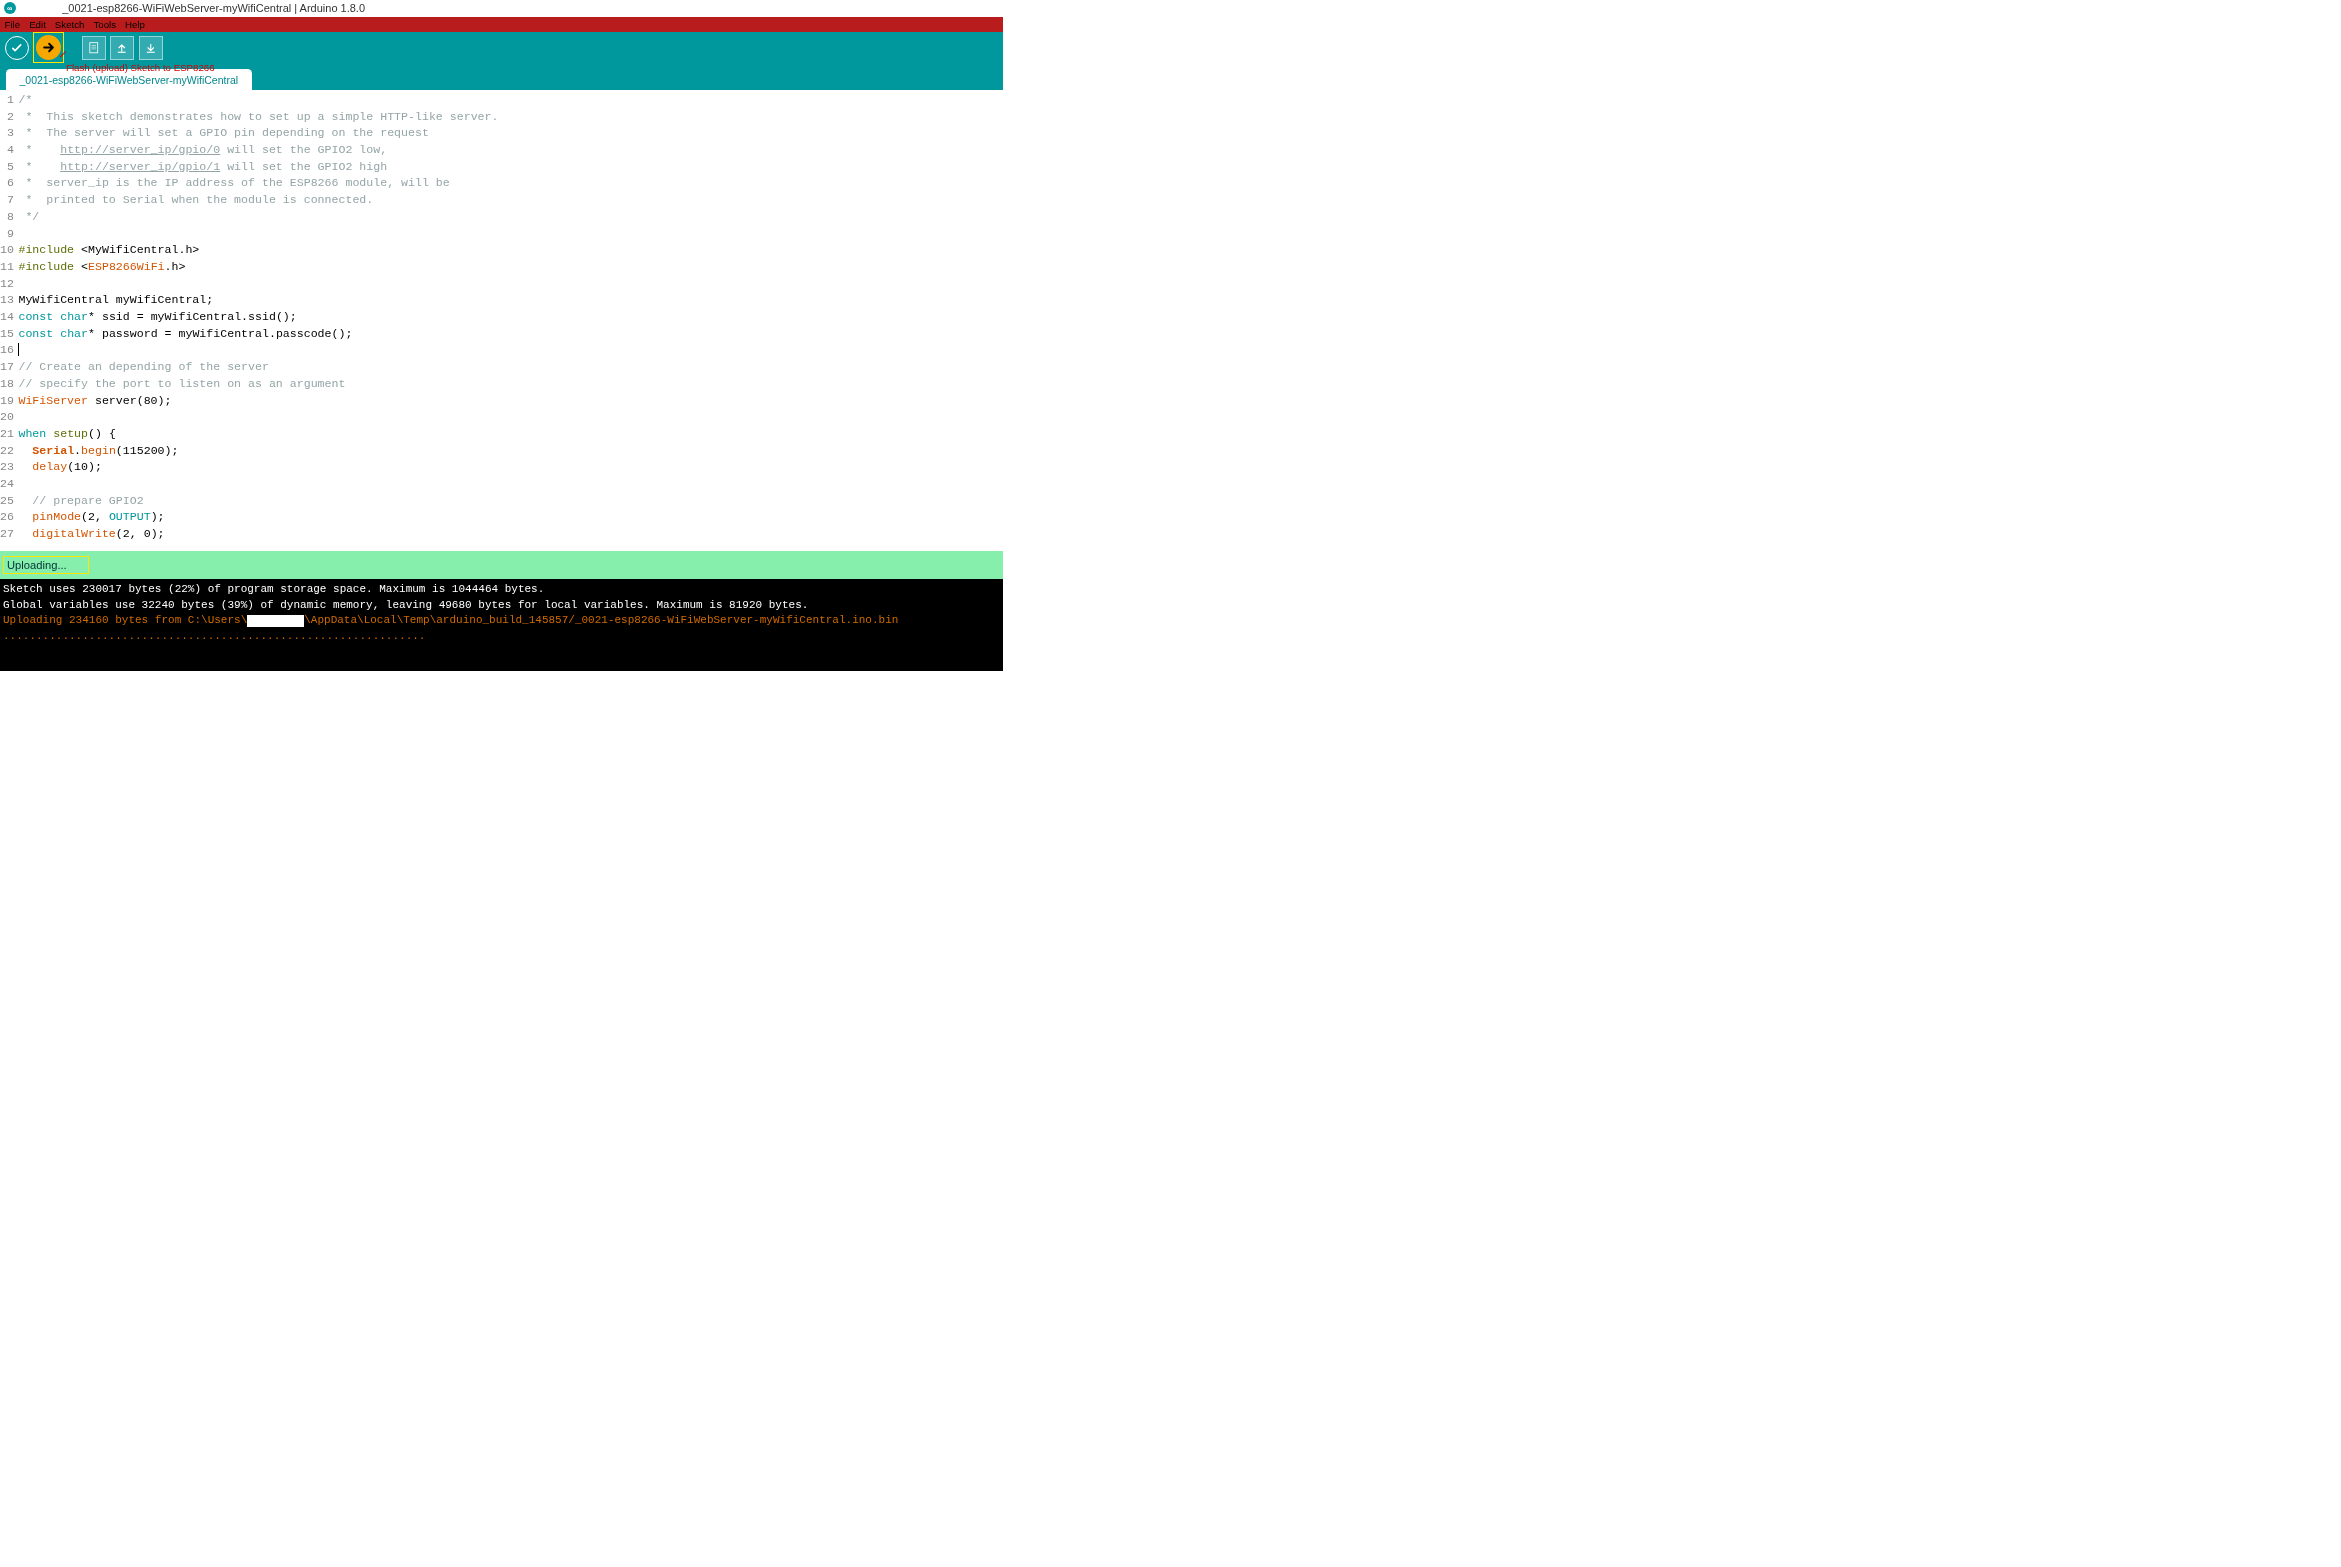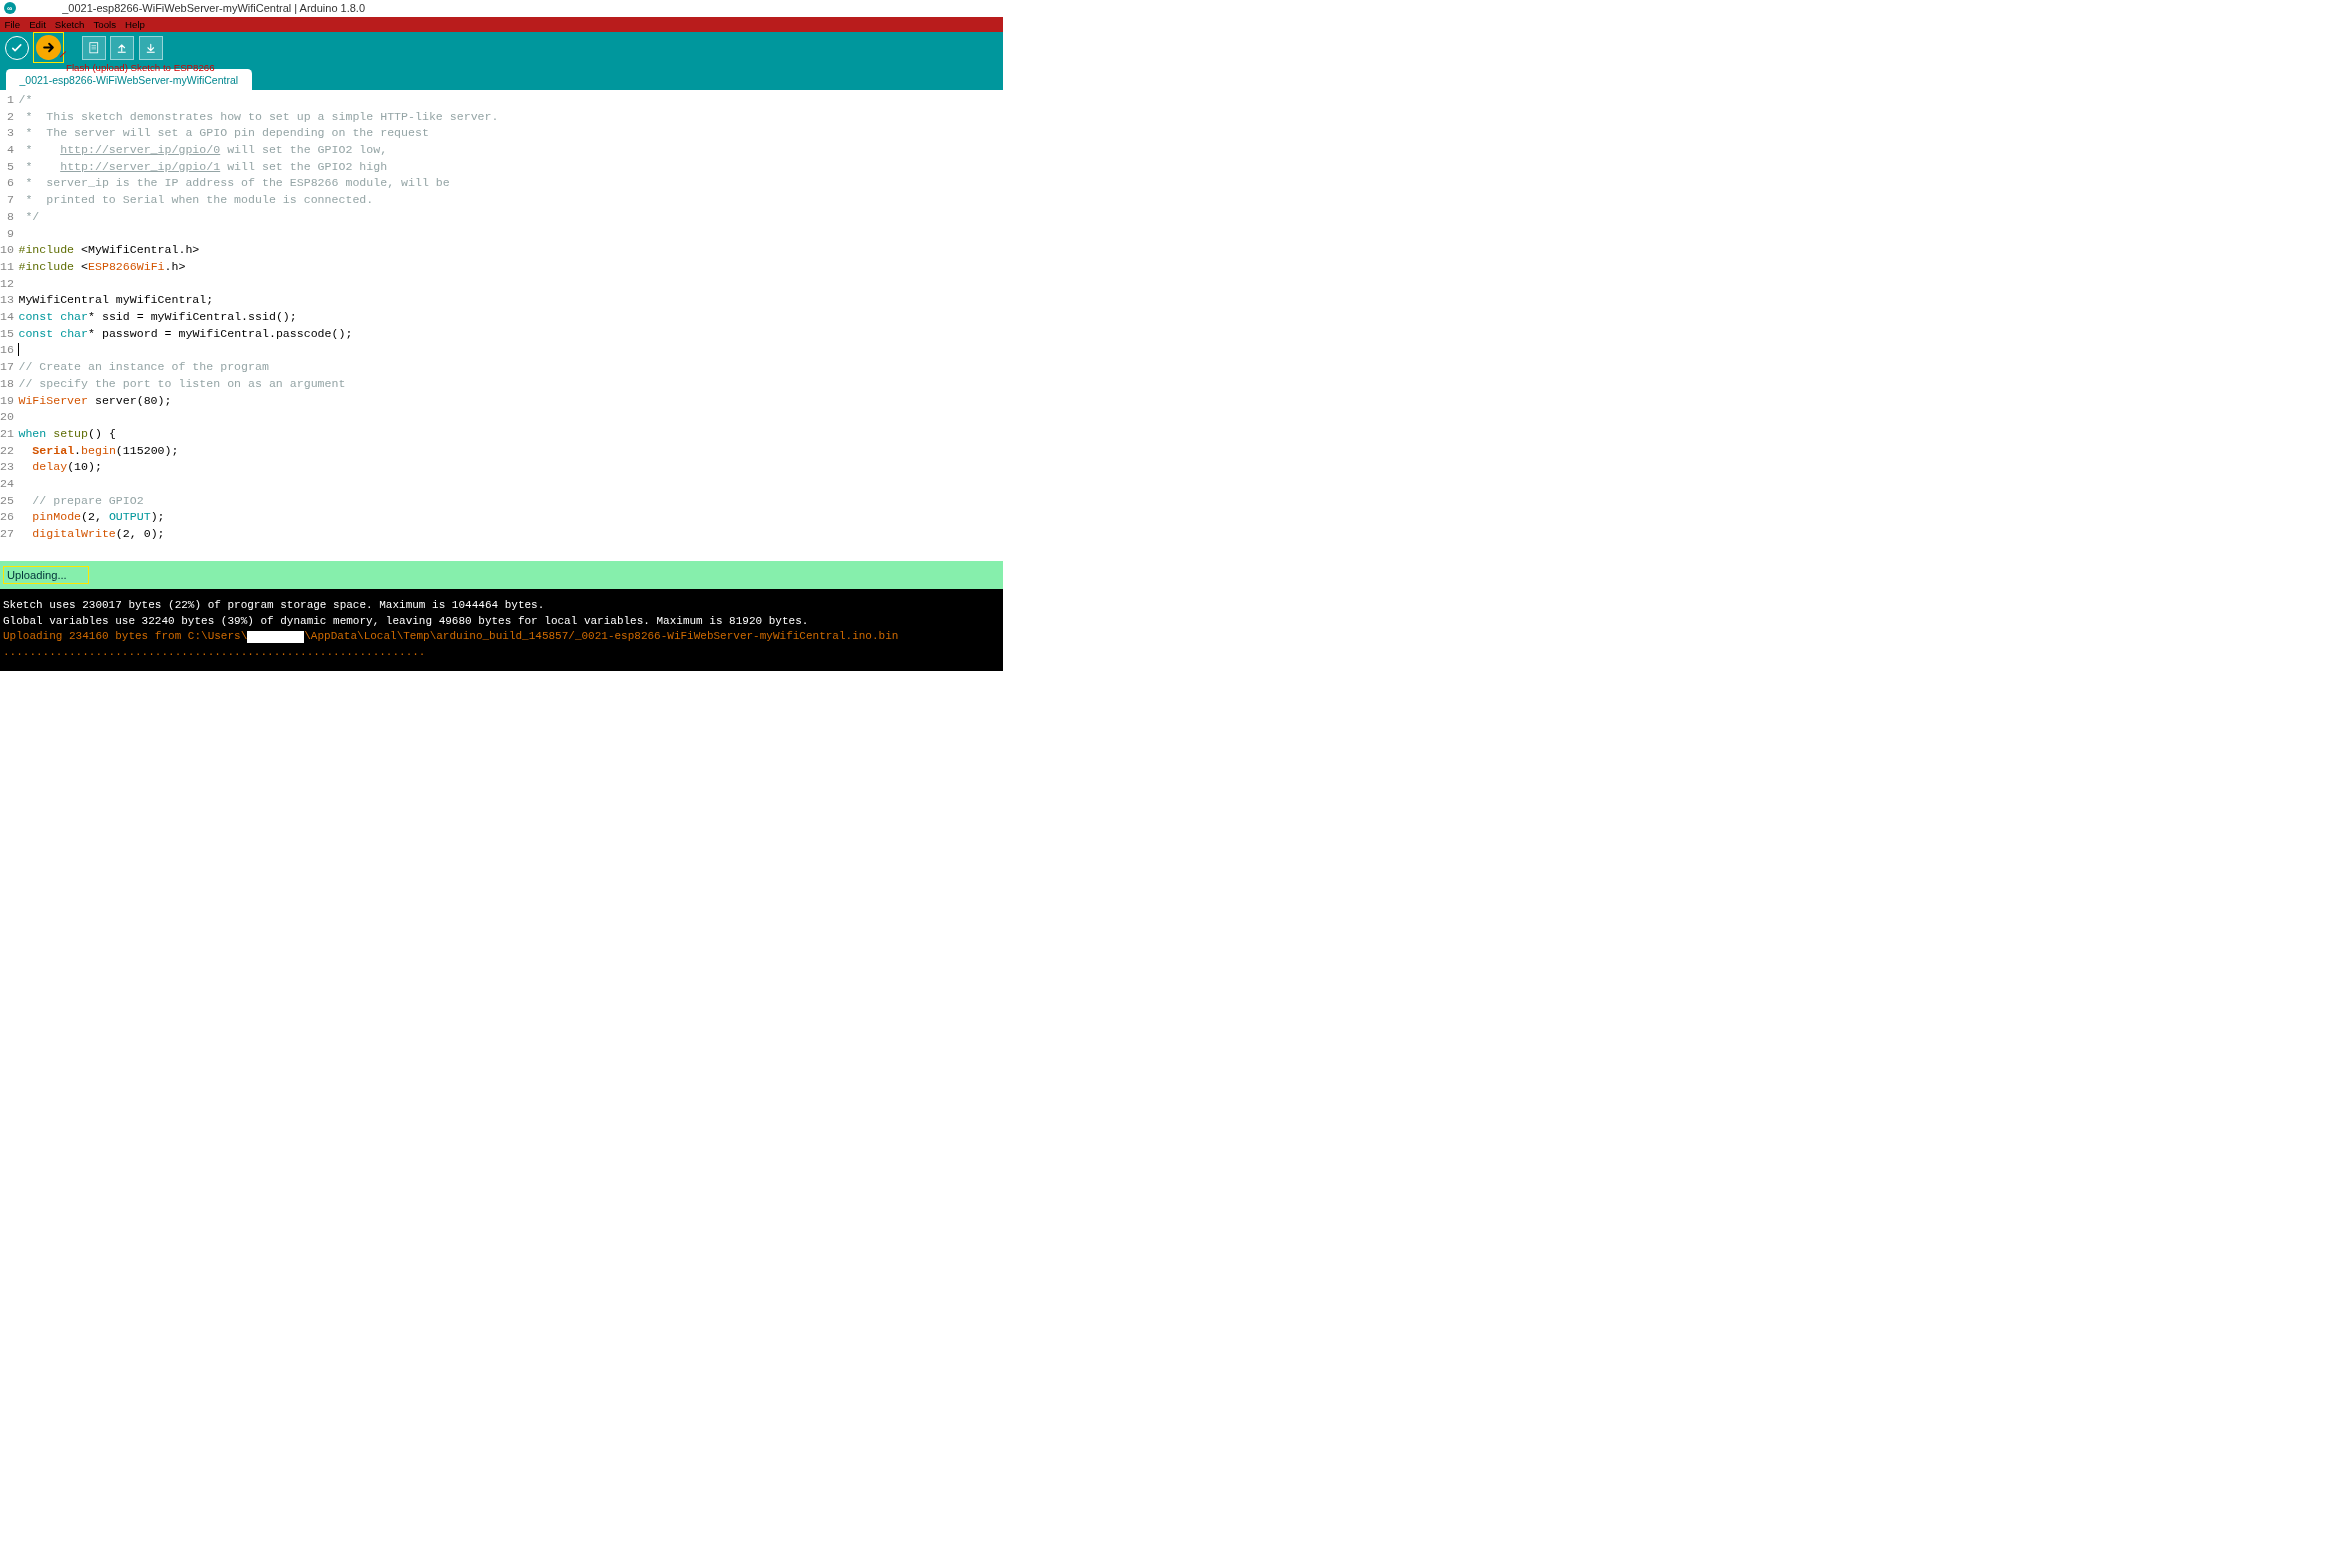--- a/index.html
+++ b/index.html
@@ -146,23 +146,23 @@
   border: 0.7px solid #ffe600;
   padding: 2.2px 21px 2.2px 3px;
   color: #003238;
   font-size: 11.2px;
 }
 .console {
   background: #000;
   color: #fff;
   font-family: "Courier New", monospace;
   font-size: 11px;
-  padding: 9px 3px;
+  padding: 3px 3px;
   line-height: 15.7px;
-  height: 82px;
+  height: 92px;
   white-space: pre;
   overflow: hidden;
 }
 .console .orange { color: #cf6a00; }
 .console .redact {
   display: inline-block;
   width: 57px;
   height: 12px;
   background: #fff;
   vertical-align: middle;
@@ -268,21 +268,21 @@
 <span class="c-comment"> *  printed to Serial when the module is connected.</span>
 <span class="c-comment"> */</span>
 <span></span>
 <span class="c-pp">#include</span><span class="c-include-q"> &lt;MyWifiCentral.h&gt;</span>
 <span class="c-pp">#include</span><span class="c-include-q"> &lt;</span><span class="c-type2">ESP8266WiFi</span><span class="c-include-q">.h&gt;</span>
 <span></span>
 <span>MyWifiCentral myWifiCentral;</span>
 <span class="c-type1">const</span><span> </span><span class="c-type1">char</span><span>* ssid = myWifiCentral.ssid();</span>
 <span class="c-type1">const</span><span> </span><span class="c-type1">char</span><span>* password = myWifiCentral.passcode();</span>
 <span class="cursor-caret"></span>
-<span class="c-comment">// Create an instance of the program</span>
+<span class="c-comment">// Create an depending of the server</span>
 <span class="c-comment">// specify the port to listen on as an argument</span>
 <span class="c-type2">WiFiServer</span><span> server(80);</span>
 <span></span>
 <span class="c-type1">when</span><span> </span><span class="c-pp">setup</span><span>() {</span>
 <span>  </span><span class="c-bold-serial">Serial</span><span>.</span><span class="c-func">begin</span><span>(115200);</span>
 <span>  </span><span class="c-func">delay</span><span>(10);</span>
 <span></span>
 <span class="c-comment">  // prepare GPIO2</span>
 <span>  </span><span class="c-func">pinMode</span><span>(2, </span><span class="c-const">OUTPUT</span><span>);</span>
 <span>  </span><span class="c-func">digitalWrite</span><span>(2, 0);</span></div>

